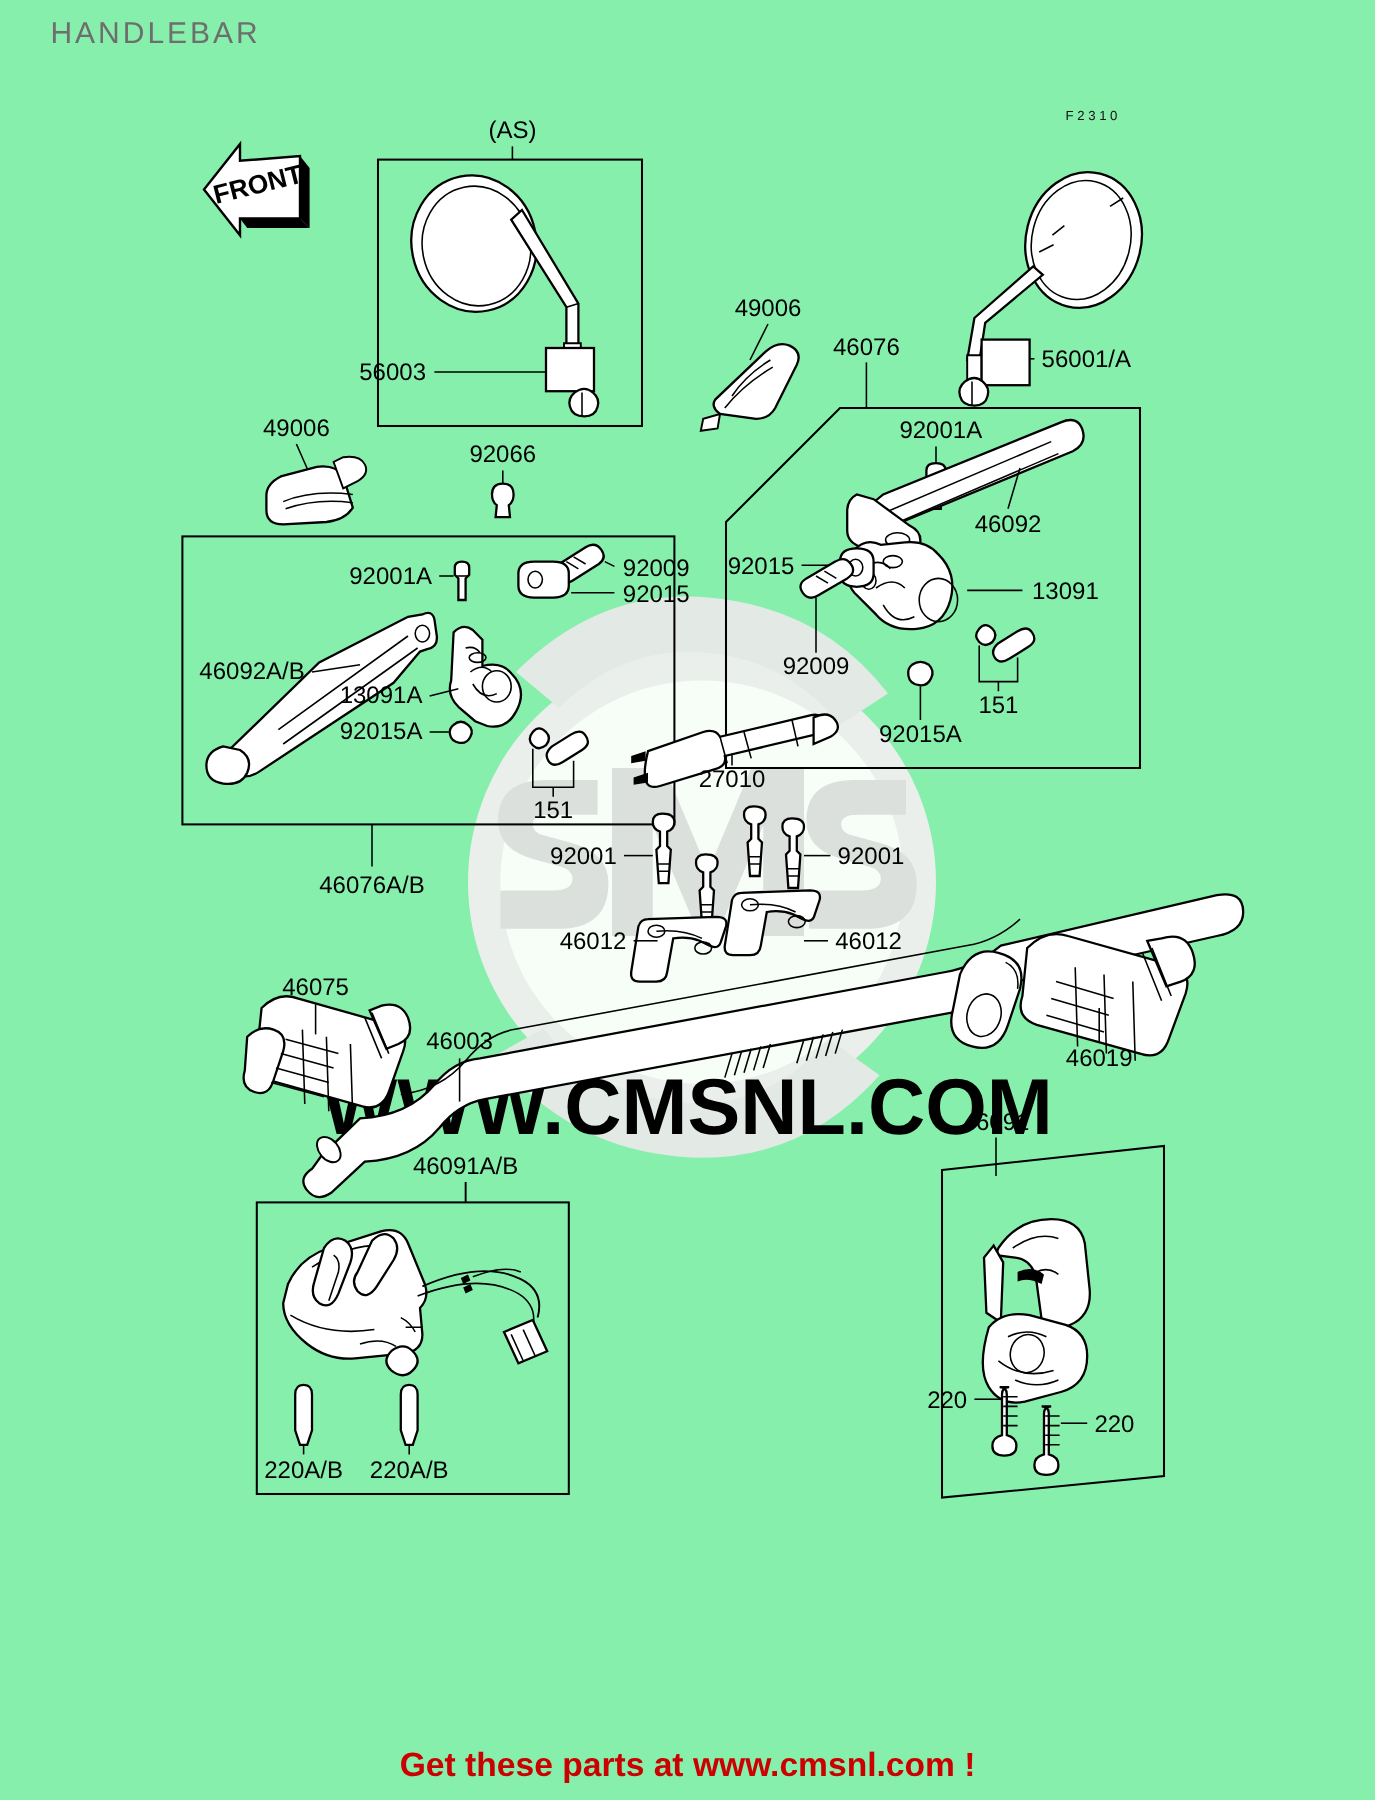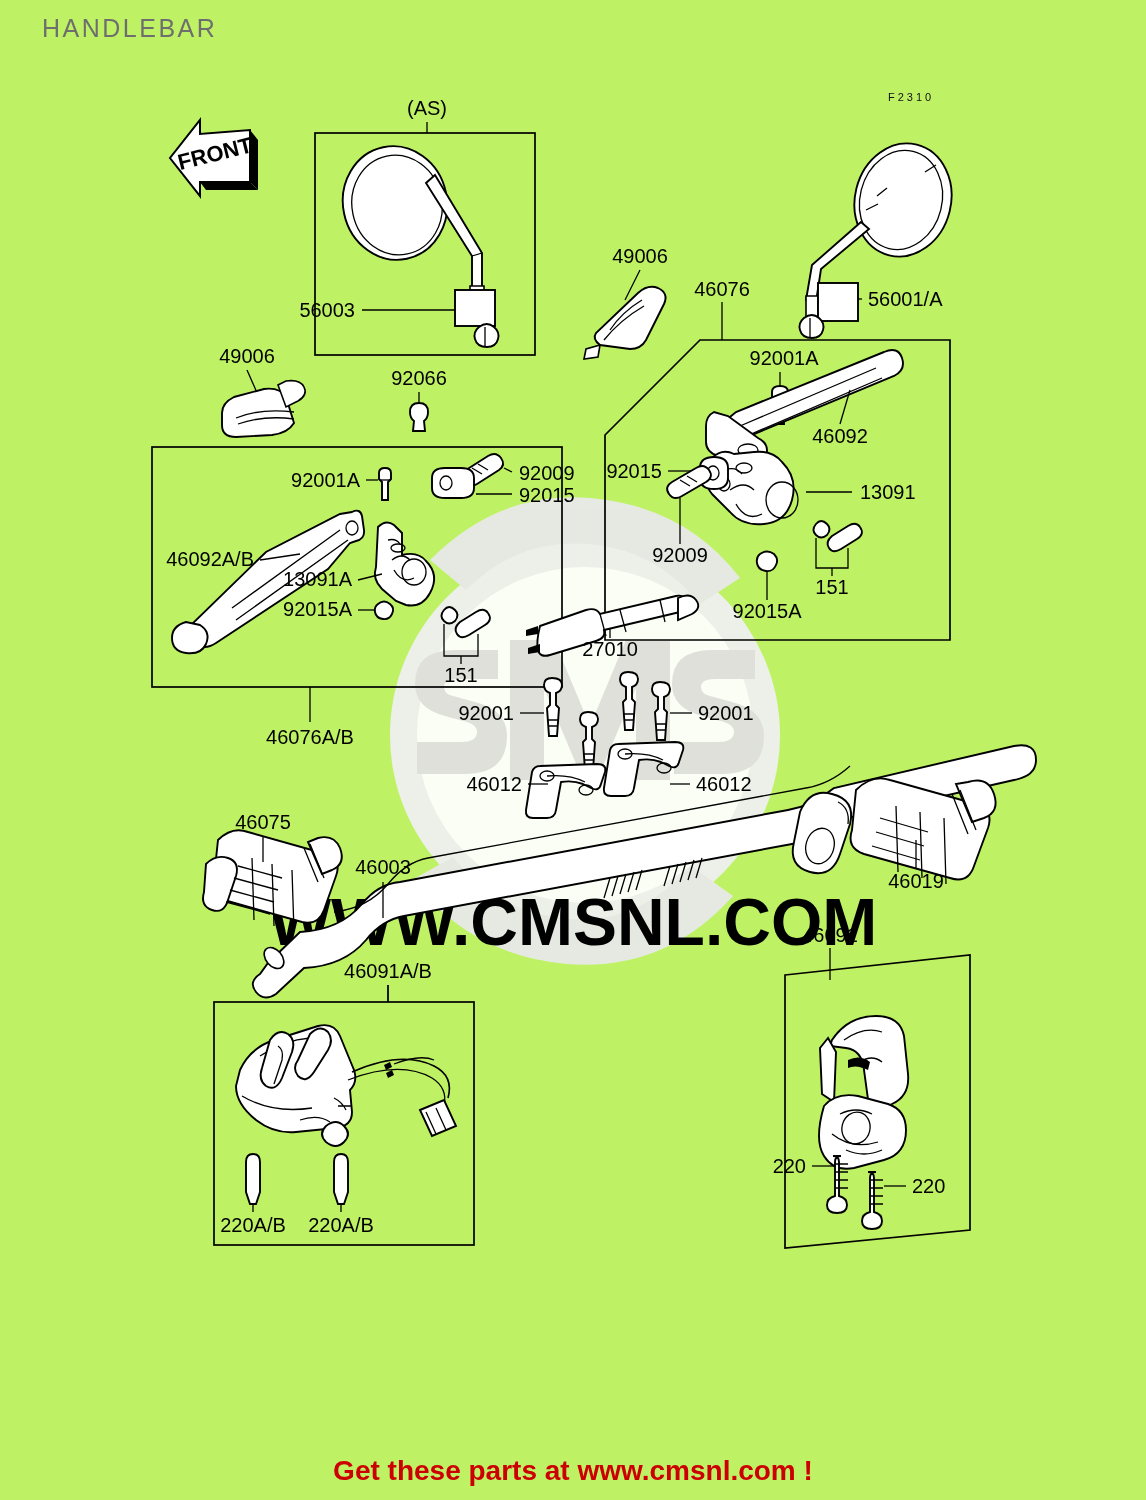--- a/index.html
+++ b/index.html
@@ -1,17 +1,17 @@
 <!DOCTYPE html>
 <html><head>
 <meta charset="utf-8">
 <style>
   html,body{margin:0;padding:0;background:#fff;}
   body{width:1146px;height:1500px;position:relative;font-family:"Liberation Sans",sans-serif;}
-  #stage{position:absolute;inset:0;width:1146px;height:1500px;overflow:hidden;background:#bef264;}
+  #stage{position:absolute;inset:0;width:1146px;height:1500px;overflow:hidden;background:#86efac;}
   .page-title{
     position:absolute;left:42px;top:14px;font-size:25px;letter-spacing:2.5px;
     color:#6e6e6e;font-family:"Liberation Sans",sans-serif;font-weight:400;
   }
   .fig-ref{
     position:absolute;left:888px;top:91px;font-size:11px;letter-spacing:3px;
     color:#111;font-family:"Liberation Sans",sans-serif;
   }
   .footer-cta{
     position:absolute;left:0;top:1455px;width:1146px;text-align:center;

